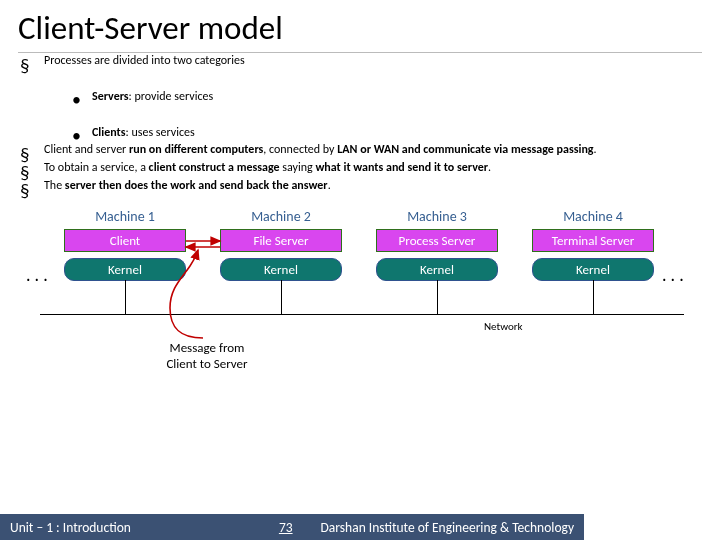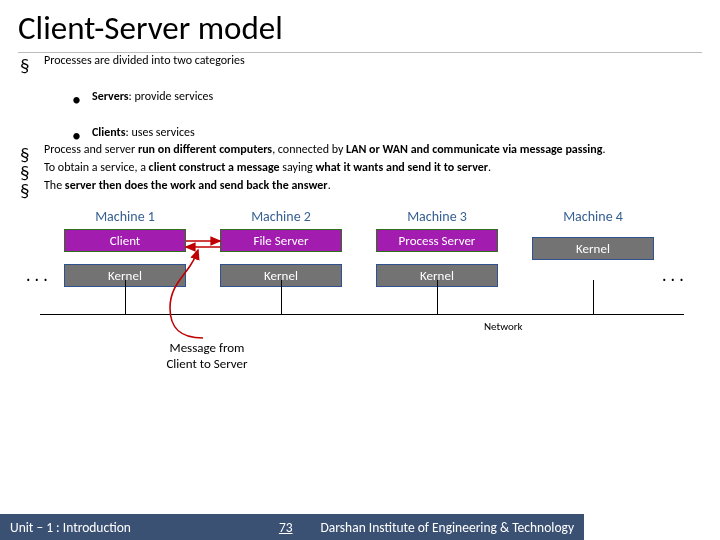--- a/index.html
+++ b/index.html
@@ -10,22 +10,22 @@
   ul.top > li { position: relative; padding-left: 4px; margin-bottom: 2px; text-align: justify; }
   ul.top > li::before { content: "§"; position: absolute; left: -20px; top: 0; font-size: 19px; }
   ul.sub { list-style: none; padding-left: 44px; }
   ul.sub > li { position: relative; padding-left: 4px; margin-top: 20px; }
   ul.sub > li::before { content: "•"; position: absolute; left: -16px; top: 0; font-size: 18px; }
   .b { font-weight: 700; }
   .diagram { margin: 14px 0 0 12px; position: relative; width: 668px; height: 180px; }
   .machine { position: absolute; width: 122px; }
   .mlabel { text-align: center; font-size: 14px; color: #365f91; margin-bottom: 4px; }
   .box { border: 1px solid #000; text-align: center; font-size: 13px; padding: 3px 0; color: #fff; }
-  .client-box { background: #a21caf; border-color: #2f6f1c; }
-  .kernel-box { background: #737373; border-color: #2f528f; margin-top: 12px; }
+  .client-box { background: #d946ef; border-color: #2f6f1c; }
+  .kernel-box { background: #0f766e; border-color: #2f528f; margin-top: 6px; border-radius: 10px; }
   .dots { position: absolute; font-size: 18px; line-height: 1; }
   .stem { position: absolute; width: 1px; background: #000; }
   .netline { position: absolute; height: 1px; background: #000; }
   .netlabel { position: absolute; font-size: 11px; }
   .msglabel { position: absolute; font-size: 13px; text-align: center; line-height: 1.2; }
   svg.arrows { position: absolute; left: 0; top: 0; width: 668px; height: 180px; overflow: visible; pointer-events: none; }
   .footer { position: absolute; left: 0; bottom: 0; width: 584px; height: 26px; background: #3b5173; color: #fff; display: flex; align-items: center; font-size: 13.5px; }
   .footer .unit { padding-left: 10px; flex: 0 0 auto; }
   .footer .page { flex: 1 1 auto; text-align: center; padding-left: 120px; text-decoration: underline; }
   .footer .inst { padding-right: 10px; flex: 0 0 auto; }
@@ -36,21 +36,21 @@
 <div class="slide">
   <div class="title">Client-Server model</div>
 
   <ul class="top">
     <li><span>Processes are divided into two categories</span>
       <ul class="sub">
         <li><span class="b">Servers</span><span>: provide services</span></li>
         <li><span class="b">Clients</span><span>: uses services</span></li>
       </ul>
     </li>
-    <li><span>Process and server </span><span class="b">run on different computers</span><span>, connected by </span><span class="b">LAN or WAN and communicate via message passing</span><span>.</span></li>
+    <li><span>Client and server </span><span class="b">run on different computers</span><span>, connected by </span><span class="b">LAN or WAN and communicate via message passing</span><span>.</span></li>
     <li><span>To obtain a service, a </span><span class="b">client construct a message</span><span> saying </span><span class="b">what it wants and send it to server</span><span>.</span></li>
     <li><span>The </span><span class="b">server then does the work and send back the answer</span><span>.</span></li>
   </ul>
 
   <div class="diagram">
     <div class="dots" style="left:-4px; top:58px;">. . .</div>
 
     <div class="machine" style="left:34px; top:0;">
       <div class="mlabel">Machine 1</div>
       <div class="box client-box">Client</div>
@@ -61,20 +61,21 @@
       <div class="box client-box">File Server</div>
       <div class="box kernel-box">Kernel</div>
     </div>
     <div class="machine" style="left:346px; top:0;">
       <div class="mlabel">Machine 3</div>
       <div class="box client-box">Process Server</div>
       <div class="box kernel-box">Kernel</div>
     </div>
     <div class="machine" style="left:502px; top:0;">
       <div class="mlabel">Machine 4</div>
+      <div class="box client-box">Terminal Server</div>
       <div class="box kernel-box">Kernel</div>
     </div>
 
     <div class="dots" style="left:632px; top:58px;">. . .</div>
 
     <div class="stem" style="left:95px; top:72px; height:34px;"></div>
     <div class="stem" style="left:251px; top:72px; height:34px;"></div>
     <div class="stem" style="left:407px; top:72px; height:34px;"></div>
     <div class="stem" style="left:563px; top:72px; height:34px;"></div>
     <div class="netline" style="left:10px; top:106px; width:644px;"></div>

